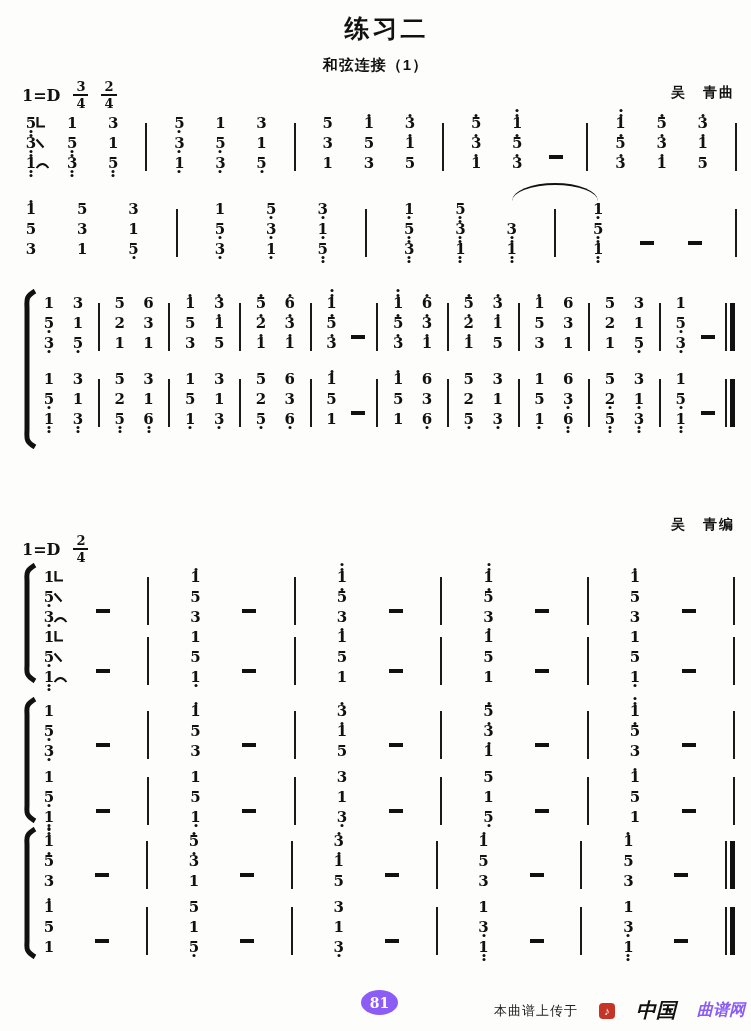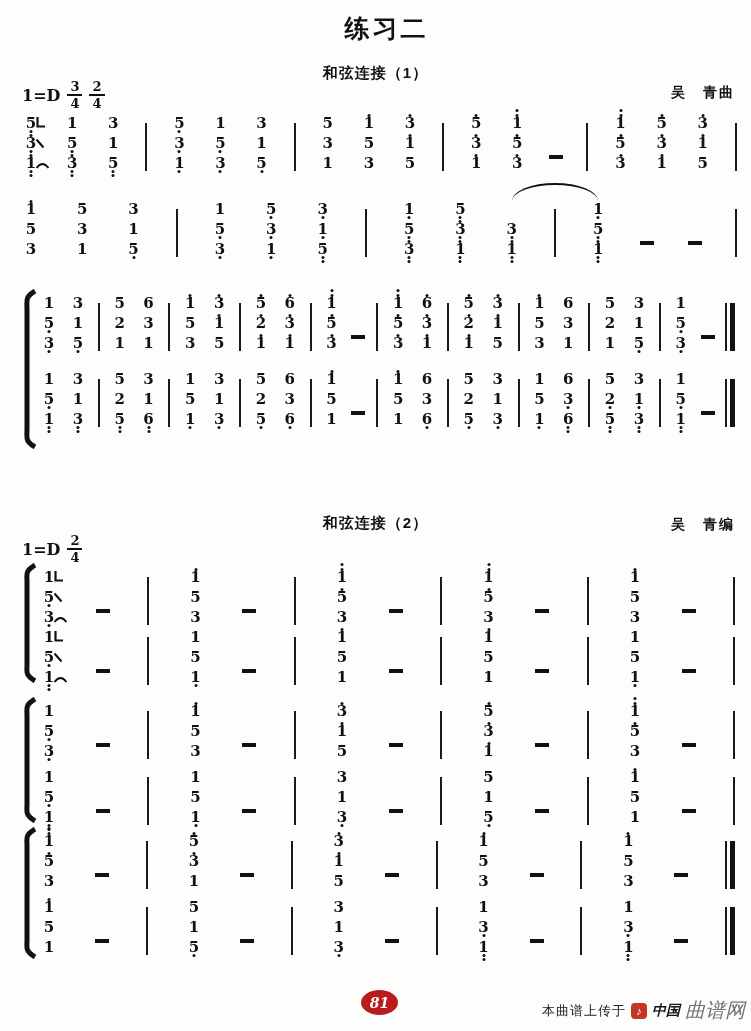--- a/index.html
+++ b/index.html
@@ -1,20 +1,20 @@
 <!DOCTYPE html>
 <html><head>
 <meta charset="utf-8">
 <style>
   html,body{margin:0;padding:0;background:#888;}
   .page{position:relative;width:751px;height:1031px;background:#fdfdfb;overflow:hidden;
         font-family:"Liberation Sans",sans-serif;color:#111;}
   .title{position:absolute;width:100%;text-align:center;font-size:25px;font-weight:900;letter-spacing:3px;padding-left:11px;}
-  .subtitle{position:absolute;width:100%;text-align:center;font-size:15px;font-weight:700;letter-spacing:1px;margin-top:8px;}
-  .keyline{position:absolute;display:flex;align-items:center;gap:7px;font-weight:700;font-size:16px;
+  .subtitle{position:absolute;width:100%;text-align:center;font-size:15px;font-weight:700;letter-spacing:1px;}
+  .keyline{position:absolute;display:flex;align-items:center;gap:13px;font-weight:700;font-size:16px;
            font-family:"DejaVu Serif",serif;}
   .frac{display:inline-flex;flex-direction:column;align-items:center;line-height:1;
         font-size:13px;font-weight:700;font-family:"DejaVu Serif",serif;}
   .frac .num{border-bottom:2px solid #111;padding:0 3px 1px;}
   .frac .den{padding-top:1px;}
   .credit{position:absolute;right:16px;font-size:14px;font-weight:700;letter-spacing:2px;}
   .t1{top:12px}.st1{top:56px}.k1{top:80px;left:22px}.c1{top:84px}
   .t2{top:459px}.st2{top:506px}.k2{top:534px;left:22px}.c2{top:516px}
 
   .srow{position:absolute;display:flex;justify-content:space-between;align-items:flex-start;}
@@ -39,29 +39,29 @@
   .bar{width:2px;height:48px;background:#1a1a1a;margin-top:10px;}
   .endbar{display:flex;gap:2.5px;margin-top:10px;}
   .endbar .thin{width:2px;height:48px;background:#1a1a1a;}
   .endbar .thick{width:5px;height:48px;background:#111;}
   .dashrest{width:14px;height:3.5px;background:#111;margin-top:42px;}
   .fing{position:absolute;left:13px;top:2px;}
   .slur{position:absolute;height:16px;border-top:2px solid #111;
         border-radius:50% 50% 0 0 / 100% 100% 0 0;}
   .brace{position:absolute;left:20px;width:18px;}
 
-  .badge{position:absolute;left:361px;top:990px;width:37px;height:25px;background:#b91c1c;
+  .badge{position:absolute;left:361px;top:990px;width:37px;height:25px;background:#8b5cf6;
          border-radius:50%;display:flex;align-items:center;justify-content:center;
-         color:#fff;font-weight:700;font-size:14px;font-family:"DejaVu Serif",serif;font-style:italic;}
-  .watermark{position:absolute;right:6px;top:997px;display:flex;align-items:center;gap:5px;font-size:13px;}
+         color:#fff;font-weight:700;font-size:14px;font-family:"DejaVu Serif",serif;}
+  .watermark{position:absolute;right:6px;top:997px;display:flex;align-items:center;gap:21px;font-size:13px;}
   .wm-prefix{color:#222;letter-spacing:1px;}
   .wm-logo{width:16px;height:16px;background:#c43527;border-radius:4px;color:#fff;
            display:flex;align-items:center;justify-content:center;font-size:11px;}
-  .wm-black{color:#111;font-weight:900;font-style:italic;font-size:14px;}
-  .wm-red{color:#737373;font-weight:400;font-style:italic;font-size:20px;}
+  .wm-black{color:#111;font-weight:900;font-style:italic;font-size:20px;}
+  .wm-red{color:#8b5cf6;font-weight:700;font-style:italic;font-size:16px;}
 </style>
 </head>
 <body>
 
 <div class="page">
 
   <div class="title t1">练习二</div>
   <div class="subtitle st1">和弦连接（1）</div>
   <div class="keyline k1">
     <span>1=D</span>
@@ -1125,21 +1125,20 @@
           </span>
         </div>
       </div>
       <div class="dashrest"></div>
       <div class="endbar">
         <span class="thin"></span>
         <span class="thick"></span>
       </div>
     </div>
 
-  <div class="subtitle st2">和弦连接（2）</div>
   <div class="keyline k2">
     <span>1=D</span>
     <span class="frac">
       <span class="num">2</span>
       <span class="den">4</span>
     </span>
   </div>
   <div class="credit c2">吴　青编</div>
 
   <div class="srow" id="row-3-0">

